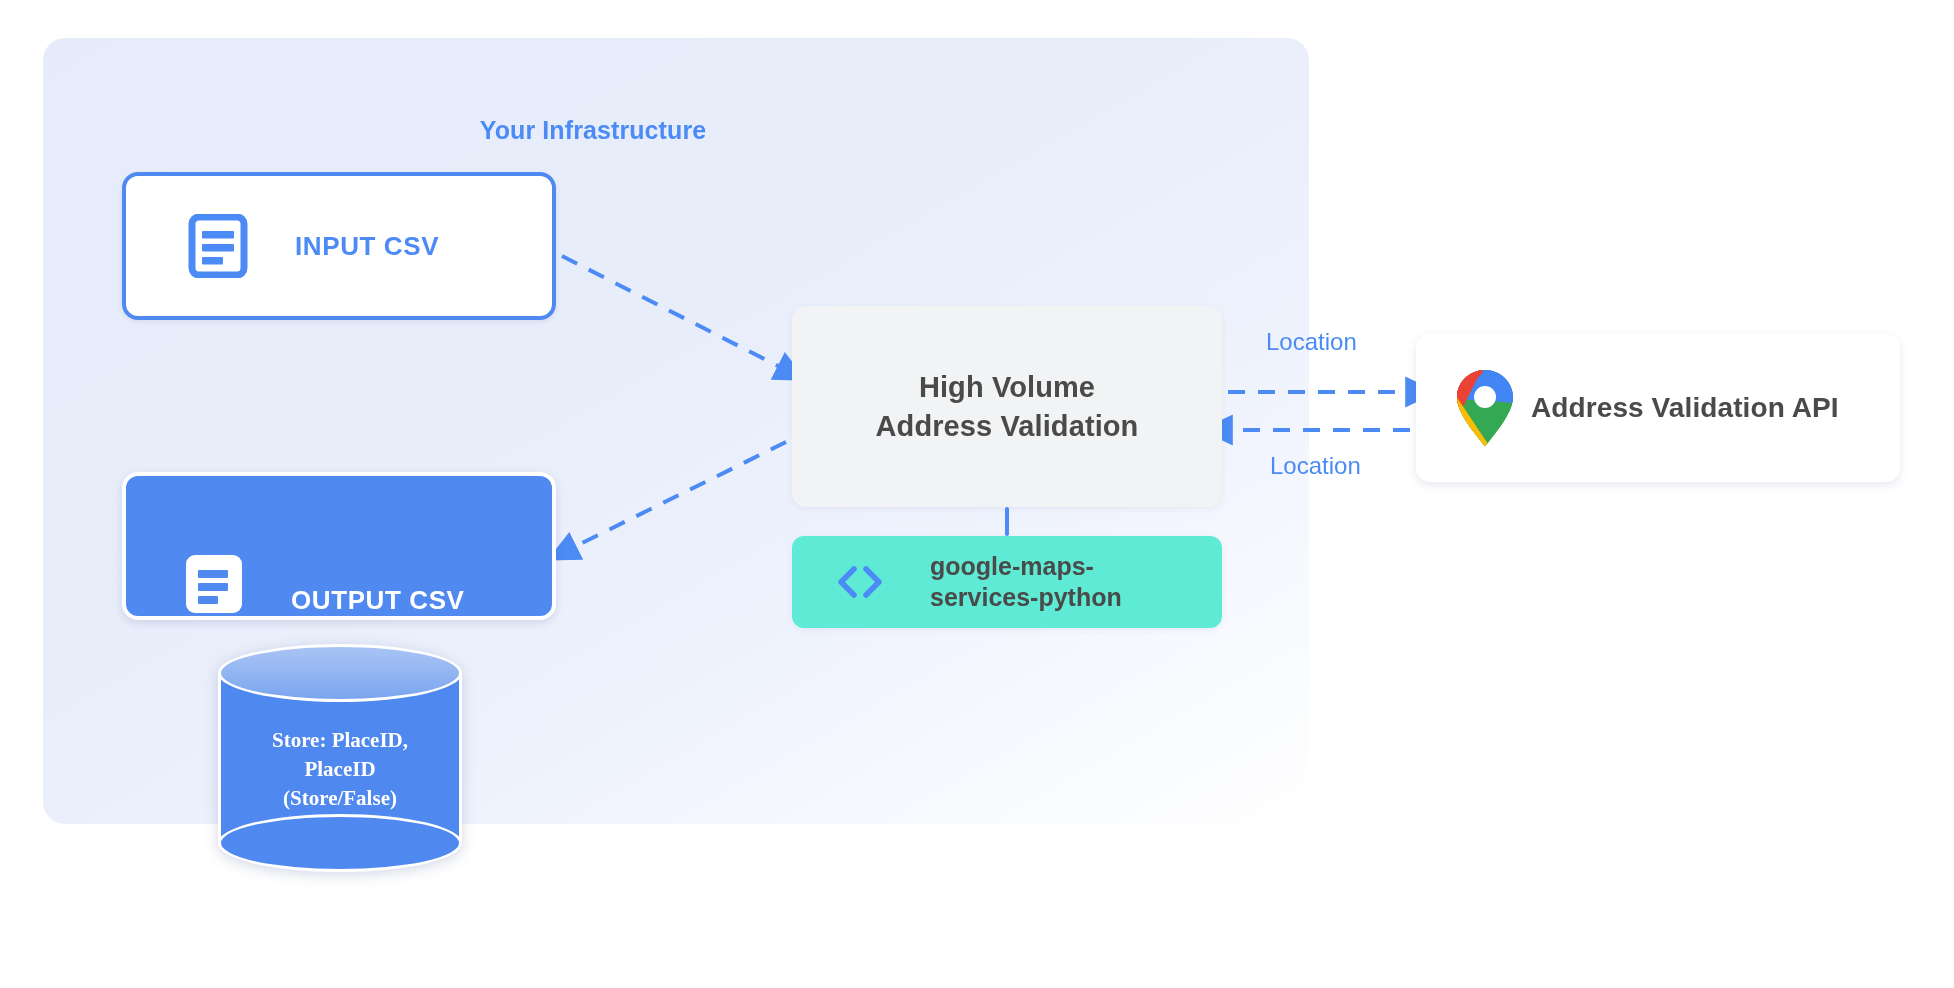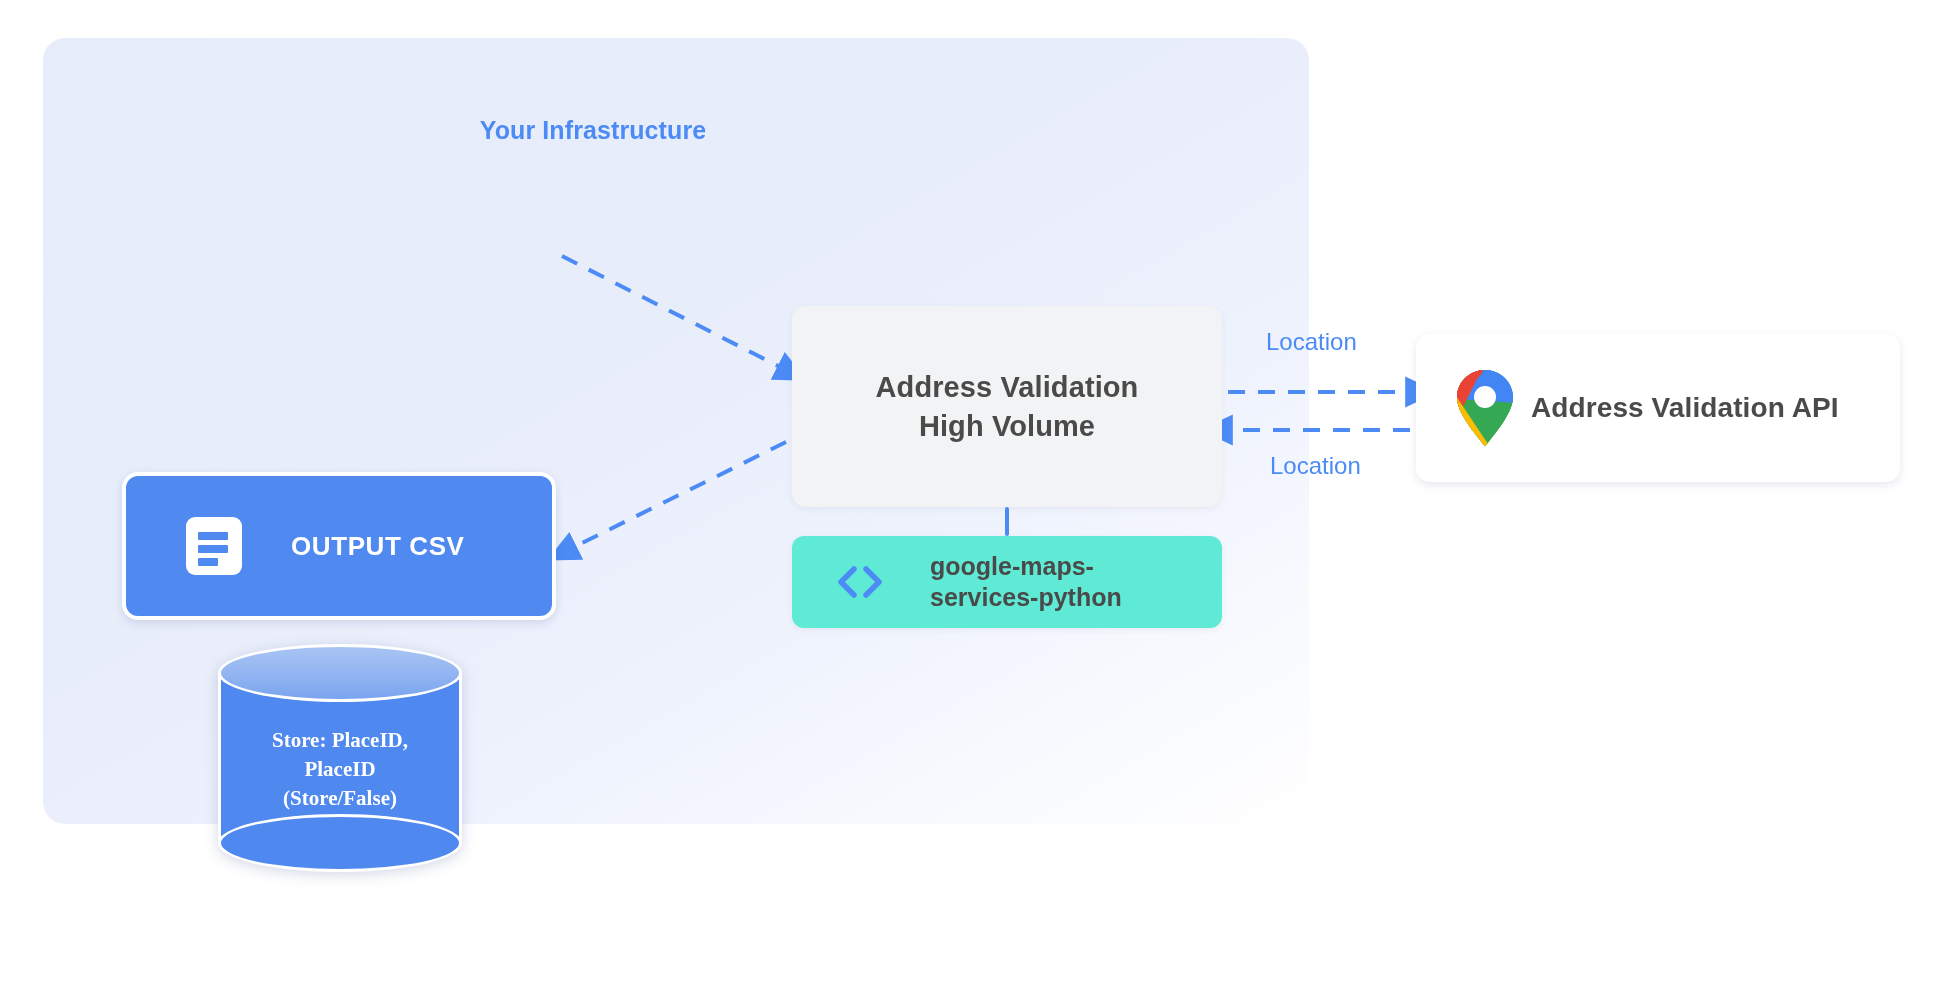--- a/index.html
+++ b/index.html
@@ -75,20 +75,21 @@
   #output-csv {
     left: 122px;
     top: 472px;
     width: 434px;
     height: 148px;
     background: #5089ef;
     border: 4px solid #ffffff;
     border-radius: 16px;
     box-shadow: 0 3px 8px rgba(60, 80, 140, 0.16);
     padding-left: 56px;
+    align-items: flex-end;
   }
   #output-csv .node-label {
     color: #ffffff;
     font-size: 26px;
     font-weight: 700;
     letter-spacing: 0.6px;
     margin-left: 45px;
   }
 
   
@@ -270,20 +271,29 @@
 
     <line x1="562" y1="256" x2="782" y2="368" stroke="#4c8bf5" stroke-width="4" stroke-dasharray="17 13" marker-end="url(#ah-right)"></line>
 
     <line x1="786" y1="442" x2="572" y2="548" stroke="#4c8bf5" stroke-width="4" stroke-dasharray="17 13" marker-end="url(#ah-left)"></line>
 
     <line x1="1228" y1="392" x2="1410" y2="392" stroke="#4c8bf5" stroke-width="4" stroke-dasharray="17 13" marker-end="url(#ah-right)"></line>
 
     <line x1="1410" y1="430" x2="1228" y2="430" stroke="#4c8bf5" stroke-width="4" stroke-dasharray="17 13" marker-end="url(#ah-left)"></line>
   </svg>
 
+  <div class="node" id="input-csv">
+    <svg class="doc-icon" viewBox="0 0 64 64">
+      <rect x="6" y="3" width="52" height="58" rx="7" ry="7" fill="none" stroke="#4c8bf5" stroke-width="7"></rect>
+      <rect x="16" y="17" width="32" height="7.5" rx="1" fill="#4c8bf5"></rect>
+      <rect x="16" y="30" width="32" height="7.5" rx="1" fill="#4c8bf5"></rect>
+      <rect x="16" y="43" width="21" height="7.5" rx="1" fill="#4c8bf5"></rect>
+    </svg>
+    <span class="node-label">INPUT CSV</span>
+  </div>
 
   <div class="node" id="output-csv">
     <svg class="doc-icon" viewBox="0 0 64 64">
       <rect x="4" y="3" width="56" height="58" rx="9" ry="9" fill="#ffffff"></rect>
       <rect x="16" y="18" width="30" height="8" rx="1" fill="#5089ef"></rect>
       <rect x="16" y="31" width="30" height="8" rx="1" fill="#5089ef"></rect>
       <rect x="16" y="44" width="20" height="8" rx="1" fill="#5089ef"></rect>
     </svg>
     <span class="node-label">OUTPUT CSV</span>
   </div>
@@ -296,22 +306,22 @@
     <div id="db-top"></div>
     <div id="db-label">
       <div>Store: PlaceID,</div>
       <div>PlaceID</div>
       <div>(Store/False)</div>
     </div>
   </div>
 
   <div class="node" id="script-box">
     <div class="script-text">
+      <div>High Volume</div>
       <div>Address Validation</div>
-      <div>High Volume</div>
     </div>
   </div>
 
   <div id="script-lib-connector"></div>
 
   <div class="node" id="library-box">
     <svg class="code-icon" viewBox="0 0 52 40">
       <path d="M20 7 L7 20 L20 33" fill="none" stroke="#4c8bf5" stroke-width="5.5" stroke-linecap="round" stroke-linejoin="round"></path>
       <path d="M32 7 L45 20 L32 33" fill="none" stroke="#4c8bf5" stroke-width="5.5" stroke-linecap="round" stroke-linejoin="round"></path>
     </svg>

